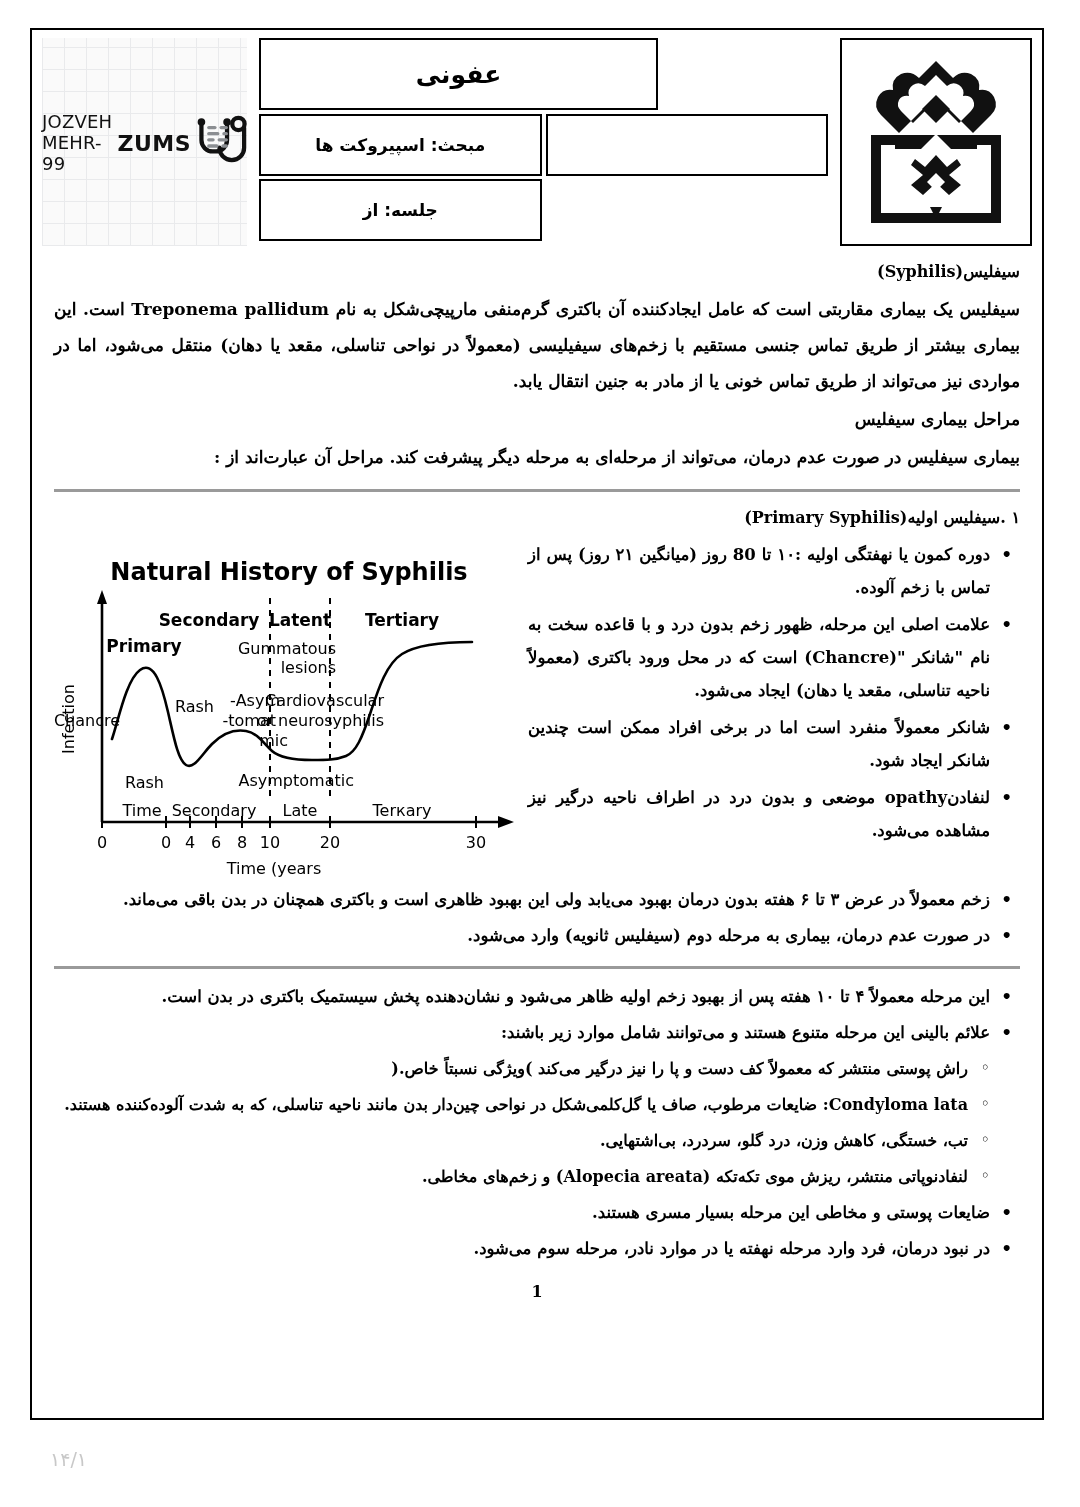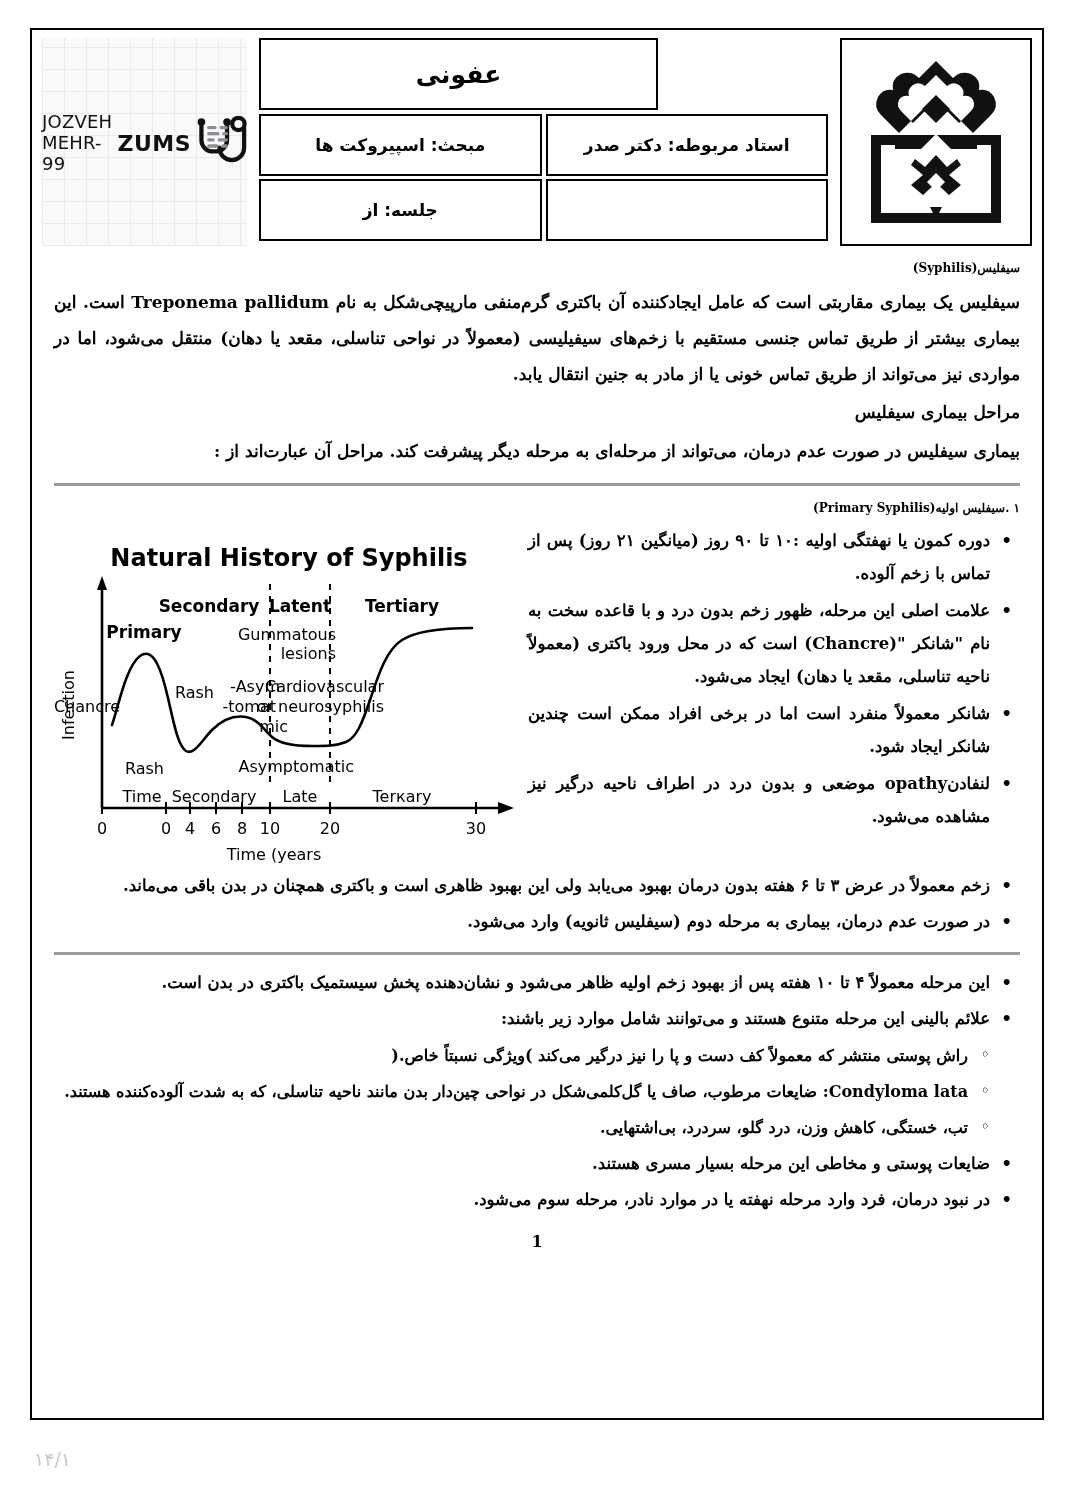--- a/index.html
+++ b/index.html
@@ -151,21 +151,21 @@
     height: 3px;
     background: #9a9a9a;
     margin: 14px 0 12px 0;
     border: 0;
   }
   .para, .heading, .li-txt {
     font-family: "DejaVu Serif", "Liberation Serif", serif;
     font-weight: bold;
   }
   .heading {
-    font-size: 12px;
+    font-size: 16px;
     line-height: 1.7;
     text-align: right;
     margin: 2px 0 6px 0;
   }
   .para {
     font-size: 17px;
     line-height: 2.12;
     text-align: justify;
     text-align-last: right;
     margin: 0 0 2px 0;
@@ -214,21 +214,21 @@
   
   .page-num {
     text-align: center;
     font-family: "DejaVu Serif", "Liberation Serif", serif;
     font-weight: bold;
     font-size: 16px;
     margin-top: 16px;
   }
   .doc-footer {
     position: absolute;
-    left: 34px;
+    left: 50px;
     top: 1448px;
     font-family: "DejaVu Sans", "Liberation Sans", sans-serif;
     font-size: 19px;
     color: #c8c8c8;
     direction: ltr;
   }
 </style>
 </head>
 <body>
 
@@ -260,23 +260,20 @@
       <div class="title-row">
         <div class="title-spacer"></div>
         <div class="title-cell">
           <span class="t">عفونی</span>
         </div>
       </div>
 
       <div class="meta-grid">
 
         <div class="meta-col left">
-          <div class="meta-cell">
-            <span>استاد مربوطه: دکتر صدر</span>
-          </div>
           <div class="meta-cell blank">
             <span></span>
           </div>
         </div>
 
         <div class="meta-col right">
           <div class="meta-cell">
             <span>مبحث: اسپیروکت ها</span>
           </div>
           <div class="meta-cell">
@@ -319,21 +316,21 @@
     <p class="para rightonly">بیماری سیفلیس در صورت عدم درمان، می‌تواند از مرحله‌ای به مرحله دیگر پیشرفت کند. مراحل آن عبارت‌اند از :</p>
 
     <hr class="rule">
 
     <div class="heading">۱ .سیفلیس اولیه(Primary Syphilis)</div>
 
     <div class="two-col">
 
       <div class="col-text">
         <ul class="bl">
-          <li>دوره کمون یا نهفتگی اولیه :۱۰ تا ۹۰ روز (میانگین ۲۱ روز) پس از تماس با زخم آلوده.</li>
+          <li>دوره کمون یا نهفتگی اولیه :۱۰ تا 80 روز (میانگین ۲۱ روز) پس از تماس با زخم آلوده.</li>
           <li>علامت اصلی این مرحله، ظهور زخم بدون درد و با قاعده سخت به نام "شانکر "(Chancre) است که در محل ورود باکتری (معمولاً ناحیه تناسلی، مقعد یا دهان) ایجاد می‌شود.</li>
           <li>شانکر معمولاً منفرد است اما در برخی افراد ممکن است چندین شانکر ایجاد شود.</li>
           <li>لنفادنopathy موضعی و بدون درد در اطراف ناحیه درگیر نیز مشاهده می‌شود.</li>
         </ul>
       </div>
 
       <div class="col-fig">
         <div class="figure">
           <svg viewBox="0 0 470 330">
             <style>
@@ -427,20 +424,21 @@
 
     <ul class="bl narrow">
       <li>این مرحله معمولاً ۴ تا ۱۰ هفته پس از بهبود زخم اولیه ظاهر می‌شود و نشان‌دهنده پخش سیستمیک باکتری در بدن است.</li>
       <li>علائم بالینی این مرحله متنوع هستند و می‌توانند شامل موارد زیر باشند:</li>
     </ul>
 
     <ul class="bl sub">
       <li>راش پوستی منتشر که معمولاً کف دست و پا را نیز درگیر می‌کند )ویژگی نسبتاً خاص.(</li>
       <li>Condyloma lata: ضایعات مرطوب، صاف یا گل‌کلمی‌شکل در نواحی چین‌دار بدن مانند ناحیه تناسلی، که به شدت آلوده‌کننده هستند.</li>
       <li>تب، خستگی، کاهش وزن، درد گلو، سردرد، بی‌اشتهایی.</li>
+      <li>لنفادنوپاتی منتشر، ریزش موی تکه‌تکه (Alopecia areata) و زخم‌های مخاطی.</li>
     </ul>
 
     <ul class="bl narrow">
       <li>ضایعات پوستی و مخاطی این مرحله بسیار مسری هستند.</li>
       <li>در نبود درمان، فرد وارد مرحله نهفته یا در موارد نادر، مرحله سوم می‌شود.</li>
     </ul>
 
     <div class="page-num">1</div>
   </div>
 </div>

